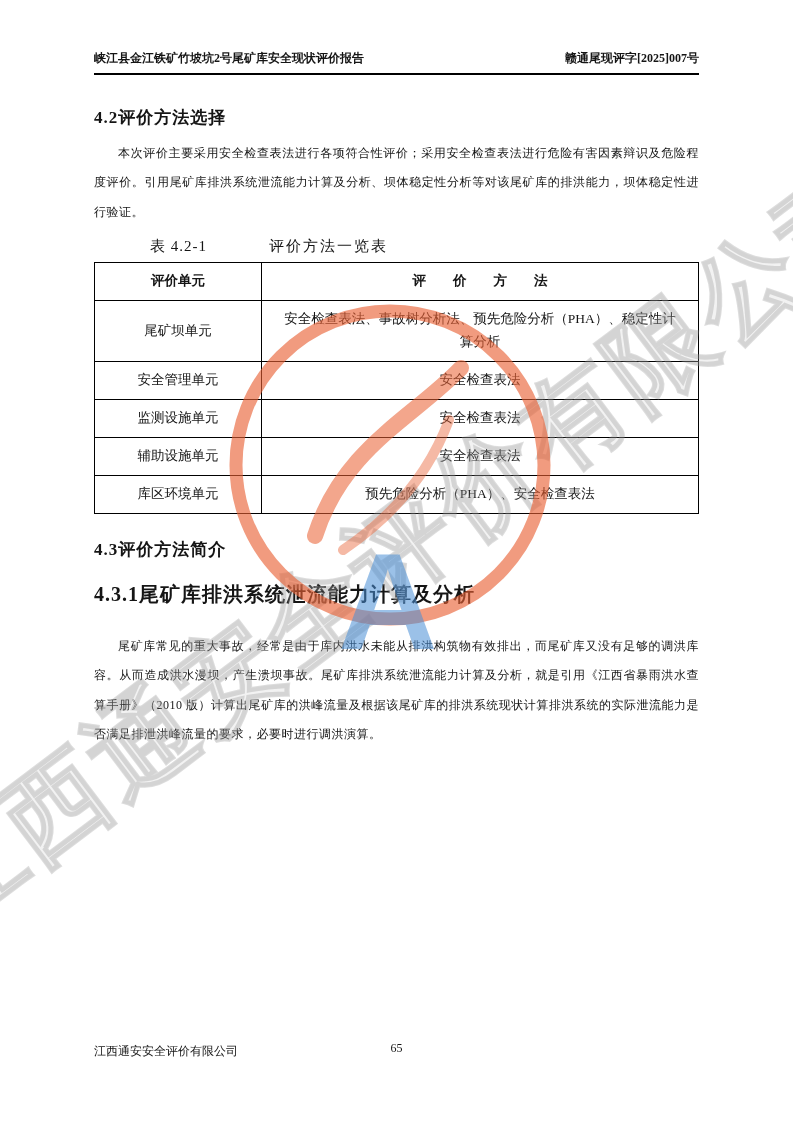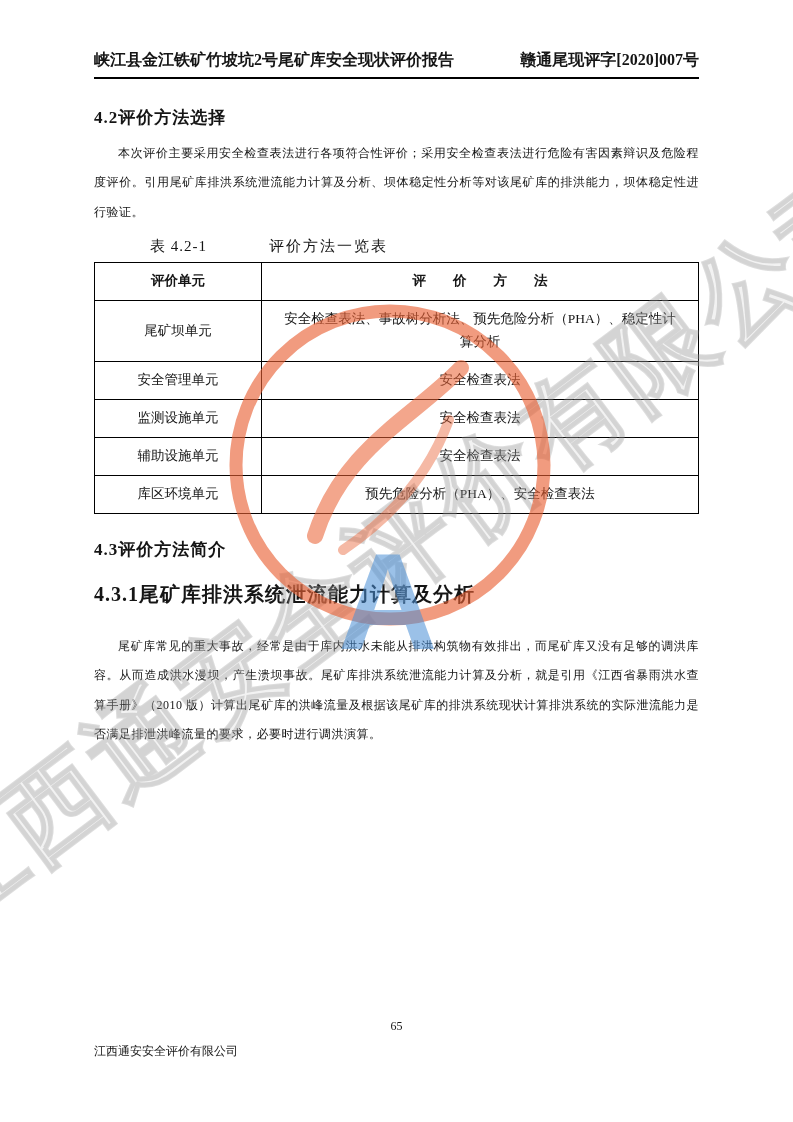--- a/index.html
+++ b/index.html
@@ -6,21 +6,21 @@
   body{
     width:793px;height:1122px;background:#ffffff;position:relative;overflow:hidden;
     font-family:"Liberation Serif","DejaVu Serif",serif;color:#151515;
   }
   .page{position:absolute;inset:0;}
 
   
   .doc-header{
     position:absolute;top:50px;left:94px;right:94px;
     display:flex;justify-content:space-between;align-items:flex-end;
-    font-size:16px;font-weight:bold;
+    font-size:12px;font-weight:bold;
     border-bottom:2px solid #000;padding-bottom:6px;z-index:3;
   }
 
   
   .content{position:absolute;top:82px;left:94px;right:94px;z-index:3;}
   .h-section{font-size:17px;font-weight:bold;margin:24px 0 10px 0;letter-spacing:1px;}
   .h-sub{font-size:20px;font-weight:bold;margin:20px 0 24px 0;letter-spacing:1px;}
   .para{
     font-size:12px;line-height:2.45;text-align:justify;text-indent:2em;
     margin:6px 0 10px 0;letter-spacing:0.5px;
@@ -37,21 +37,21 @@
   table.methods-table td{
     border:1px solid #000;text-align:center;vertical-align:middle;
     padding:7px 20px;line-height:1.7;
   }
   td.unit{width:126px;}
   td.methods{white-space:pre-line;}
   tr.head td{font-weight:bold;}
 
   
   .footer-company{position:absolute;left:94px;bottom:62px;font-size:12px;z-index:3;}
-  .page-num{position:absolute;left:0;bottom:88px;width:100%;text-align:center;font-size:12px;z-index:3;}
+  .page-num{position:absolute;left:0;bottom:66px;width:100%;text-align:center;font-size:12px;z-index:3;}
 
   
   .wm-layer{position:absolute;inset:0;pointer-events:none;z-index:6;}
   .wm-diagonal{
     position:absolute;top:480px;left:-190px;width:1180px;text-align:center;
     transform:rotate(-37deg);white-space:nowrap;
     font-size:104px;font-weight:bold;letter-spacing:4px;
     color:rgba(165,165,165,0.14);
     -webkit-text-stroke:2px rgba(150,150,150,0.32);
   }
@@ -68,21 +68,21 @@
     color:rgba(206,32,24,0.72);
   }
 </style>
 </head>
 <body>
 
 <div class="page">
 
   <div class="doc-header">
     <span>峡江县金江铁矿竹坡坑2号尾矿库安全现状评价报告</span>
-    <span>赣通尾现评字[2020]007号</span>
+    <span>赣通尾现评字[2025]007号</span>
   </div>
 
   <div class="content">
 
     <div class="h-section">4.2评价方法选择</div>
 
     <p class="para">本次评价主要采用安全检查表法进行各项符合性评价；采用安全检查表法进行危险有害因素辩识及危险程度评价。引用尾矿库排洪系统泄流能力计算及分析、坝体稳定性分析等对该尾矿库的排洪能力，坝体稳定性进行验证。</p>
 
     <div class="tbl-caption">
       <span class="cap-label">表 4.2-1</span>

